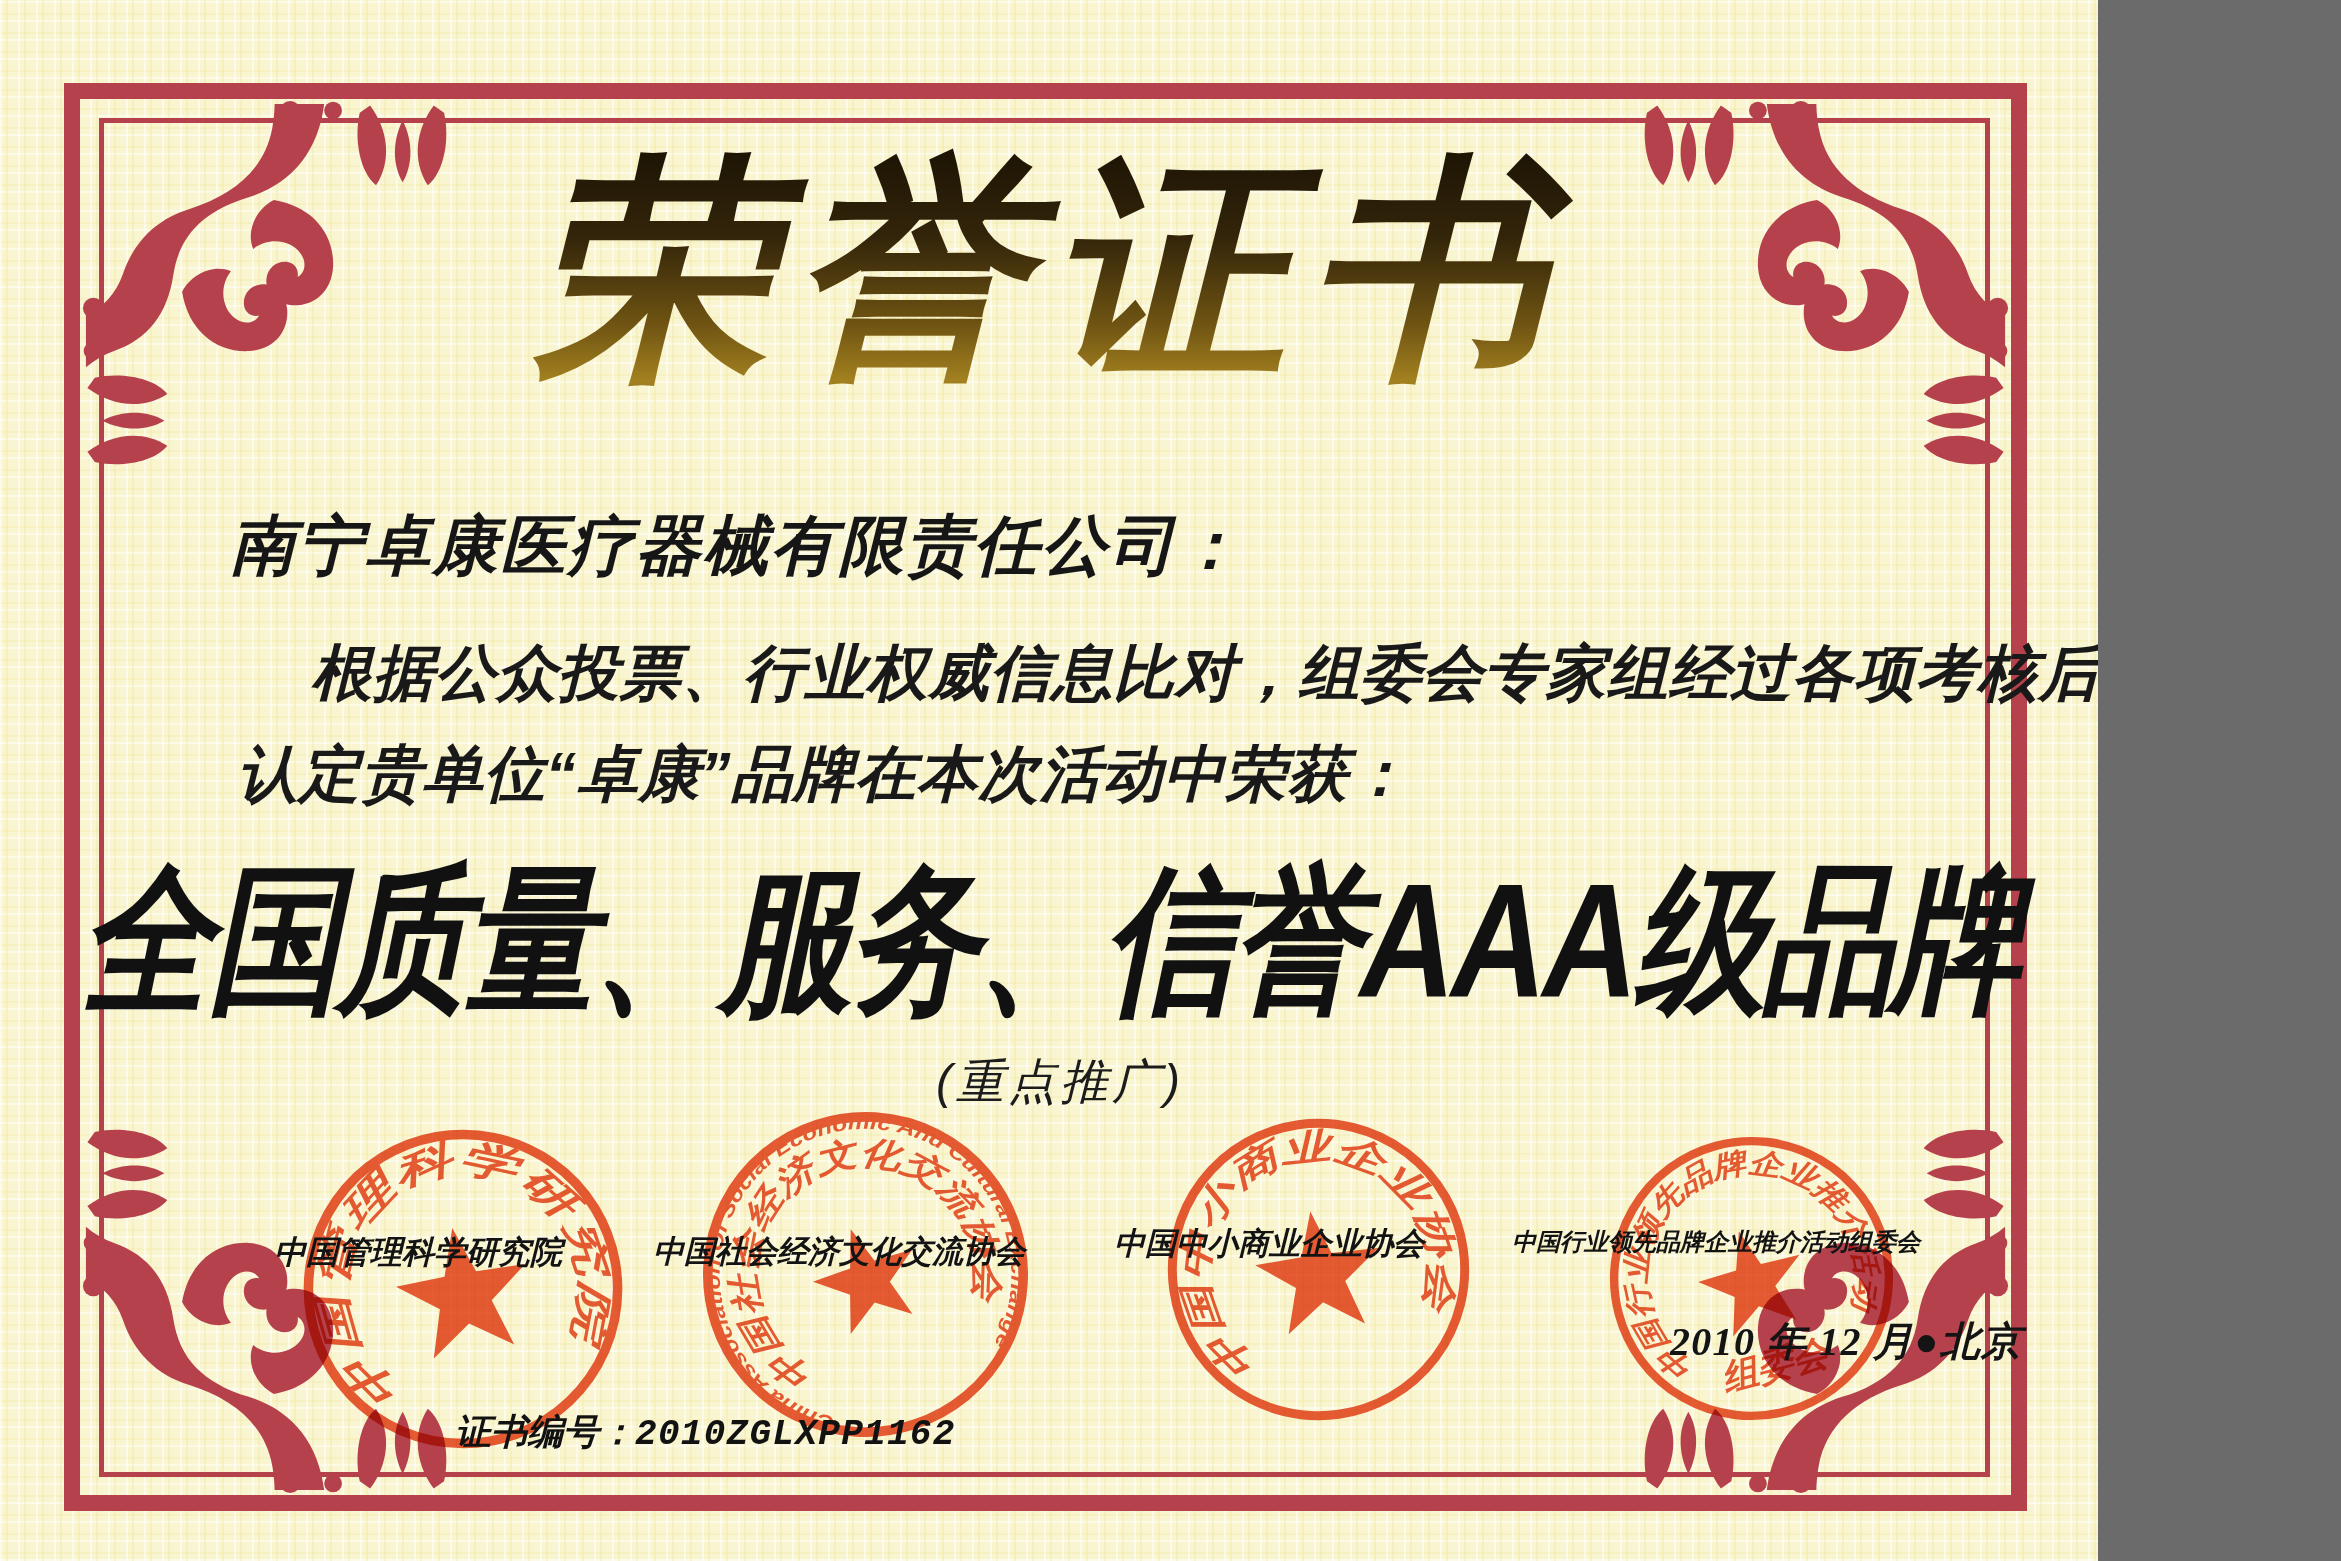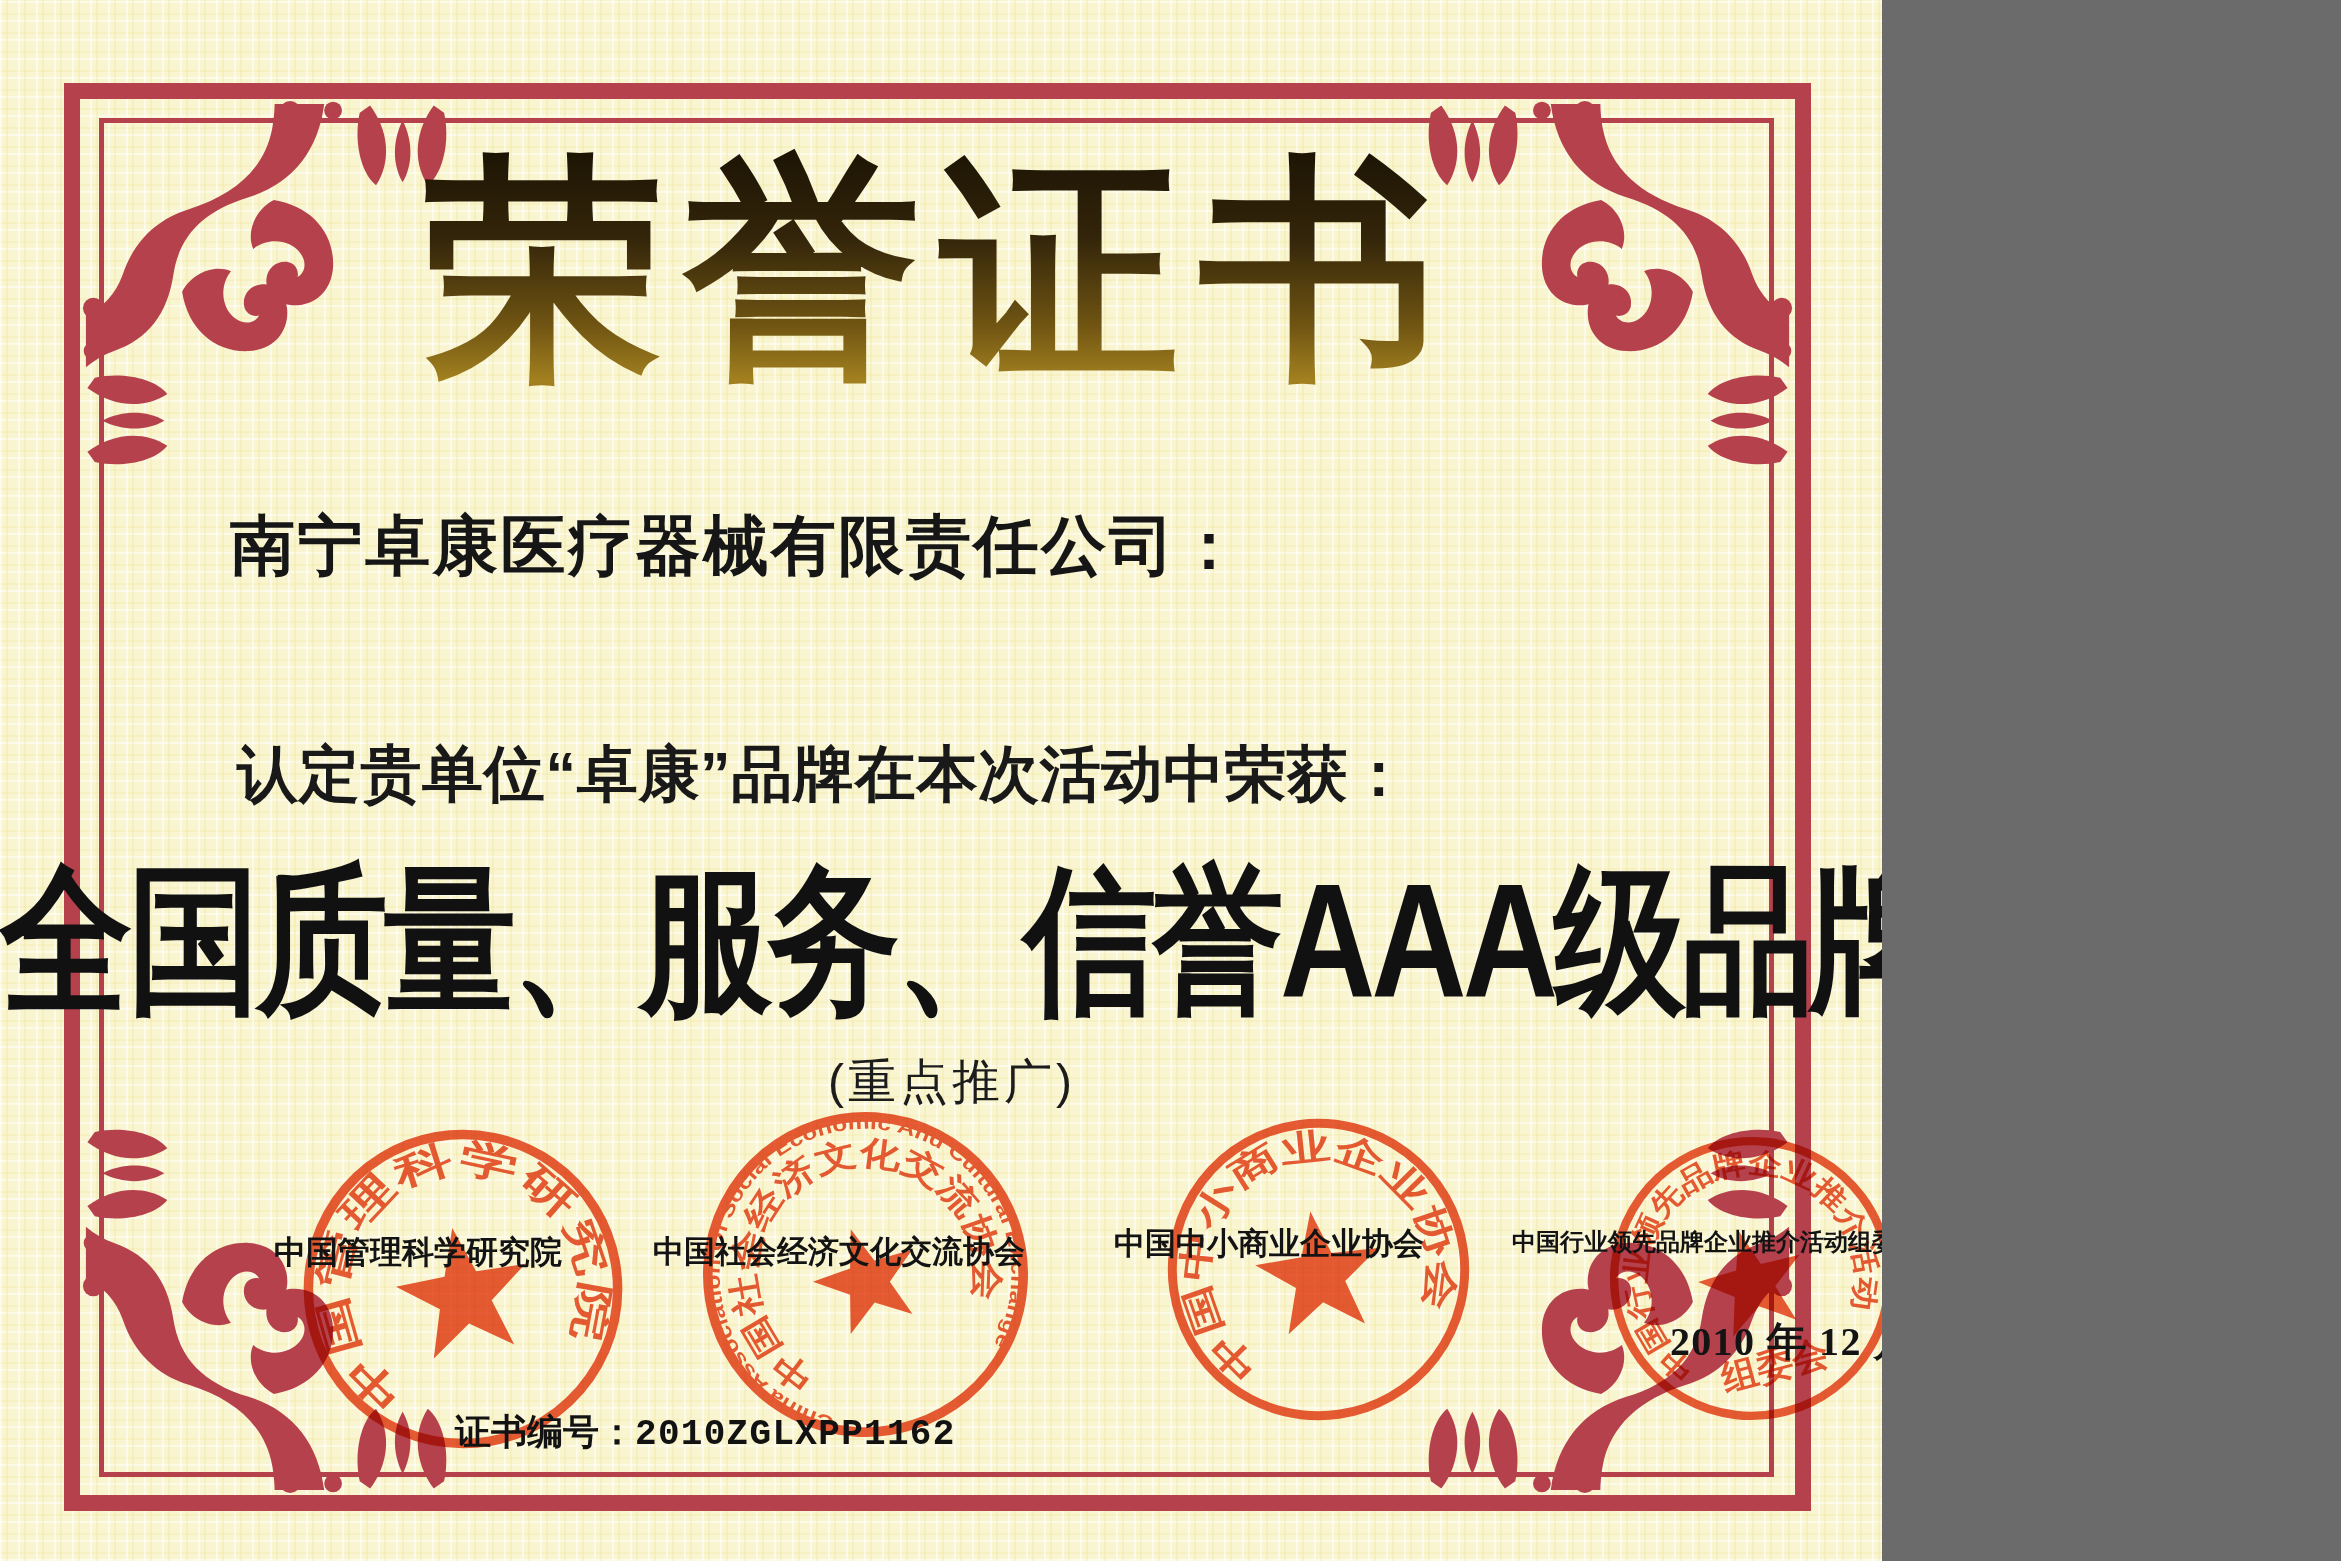--- a/index.html
+++ b/index.html
@@ -1,24 +1,25 @@
 <!DOCTYPE html>
 <html style="font-size:10.6px"><head>
 <meta charset="utf-8">
 <style>
   html,body{margin:0;padding:0;background:#6b6b6b;}
   .page{
     position:relative;
-    width:1882px;height:1561px;
+    width:2098px;height:1561px;
     overflow:hidden;
     font-family:"Liberation Sans","DejaVu Sans",sans-serif;
     background:
       repeating-linear-gradient(90deg, rgba(255,255,255,.55) 0 2px, rgba(255,255,255,0) 2px 6px, rgba(238,226,150,.30) 6px 8px, rgba(255,255,255,0) 8px 18px),
       repeating-linear-gradient(0deg, rgba(255,255,255,.50) 0 2px, rgba(255,255,255,0) 2px 6.6px, rgba(240,229,155,.28) 6.6px 8.6px, rgba(255,255,255,0) 8.6px 19px),
       #f9f5d0;
+    font-style: italic;
   }
   .border-outer{
     position:absolute; top:83px; left:64px; right:71px; bottom:50px;
     border:16px solid #b5414d;
   }
   .border-inner{
     position:absolute; top:118px; left:99px; right:108px; bottom:84px;
     border:5.3px solid #b5414d;
   }
   .corner{ position:absolute; width:370px; height:370px; }
@@ -145,20 +146,21 @@
   <div class="corner br">
     <svg viewBox="0 0 500 500">
         <use href="#corner-motif" fill="#b5414d"></use>
       </svg>
   </div>
 
   <div class="title">荣誉证书</div>
 
   <div class="recipient">南宁卓康医疗器械有限责任公司：</div>
 
+  <div class="body-line1">根据公众投票、行业权威信息比对，组委会专家组经过各项考核后</div>
   <div class="body-line2">认定贵单位“卓康”品牌在本次活动中荣获：</div>
 
   <div class="award">全国质量、服务、信誉AAA级品牌</div>
   <div class="award-note">(重点推广)</div>
 
   <div class="seal" style="left:288px; top:1114px; width:350px; height:350px;">
     <svg viewBox="0 0 480 480">
       <g transform="rotate(-10 240 240)" fill="#e8502c">
         <circle cx="240" cy="240" r="212" fill="none" stroke="#e8502c" stroke-width="13"></circle>
         <use href="#seal-star"></use>

